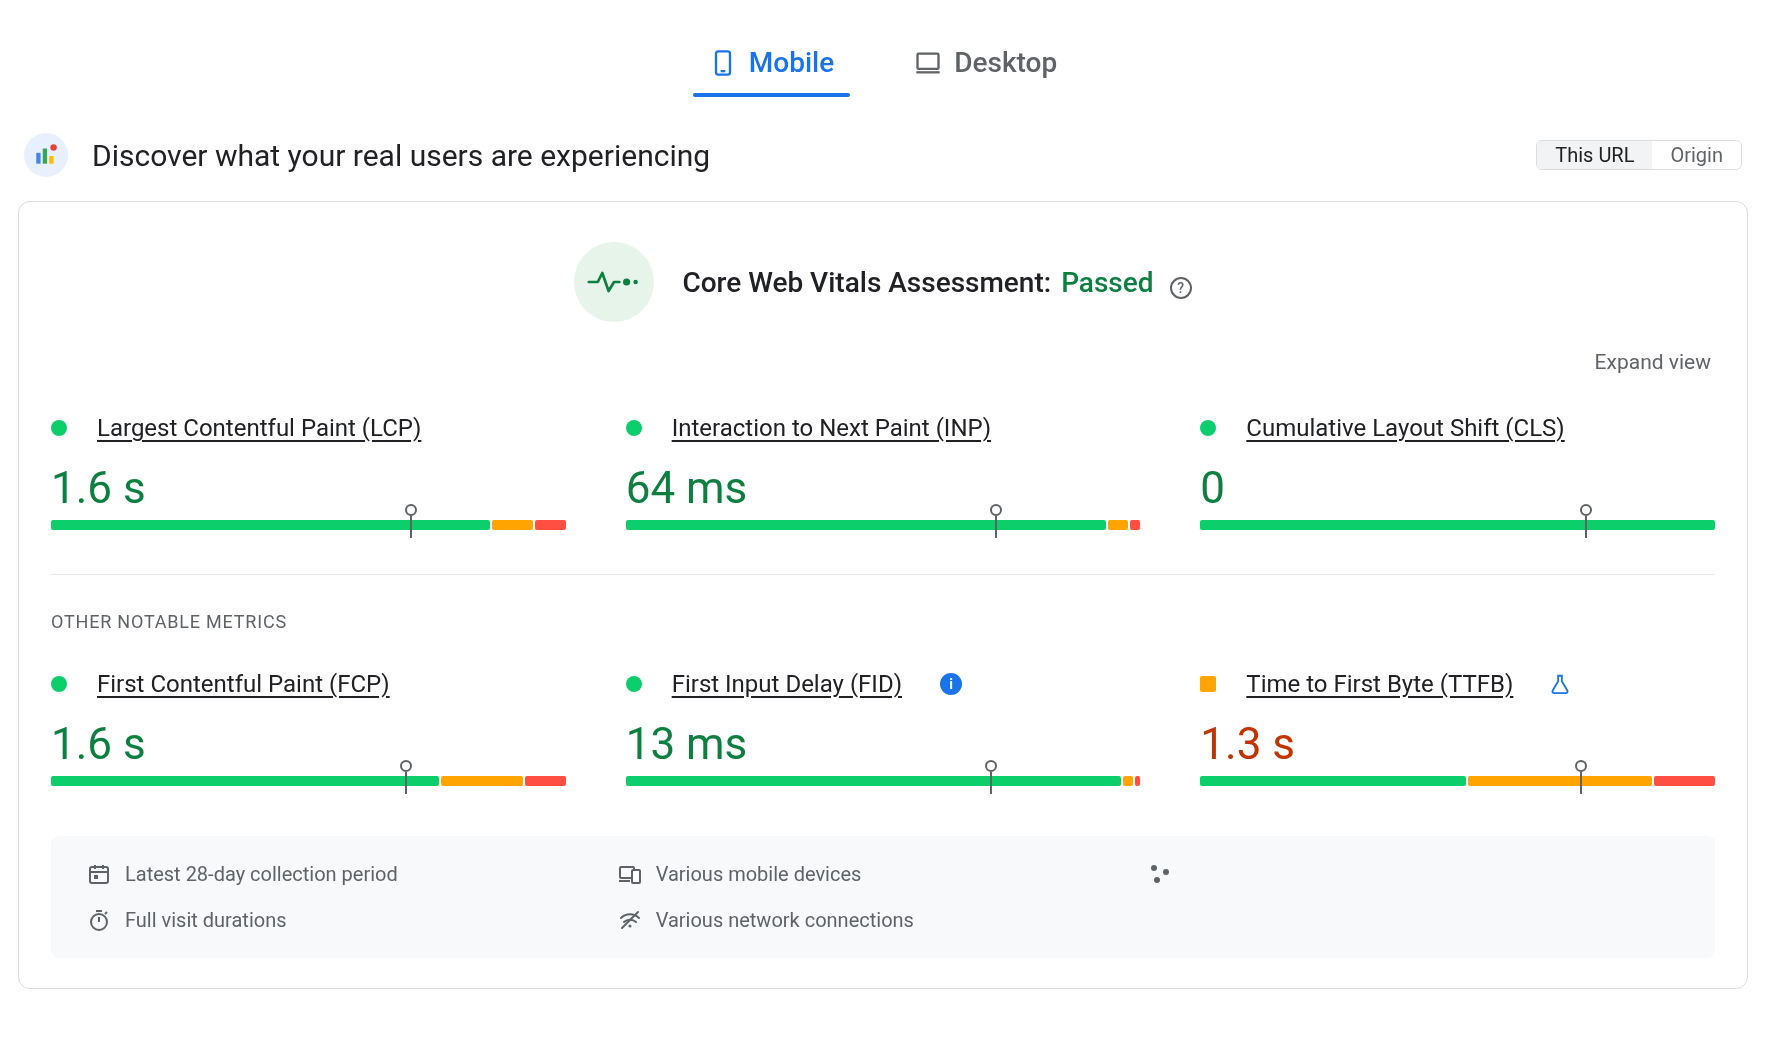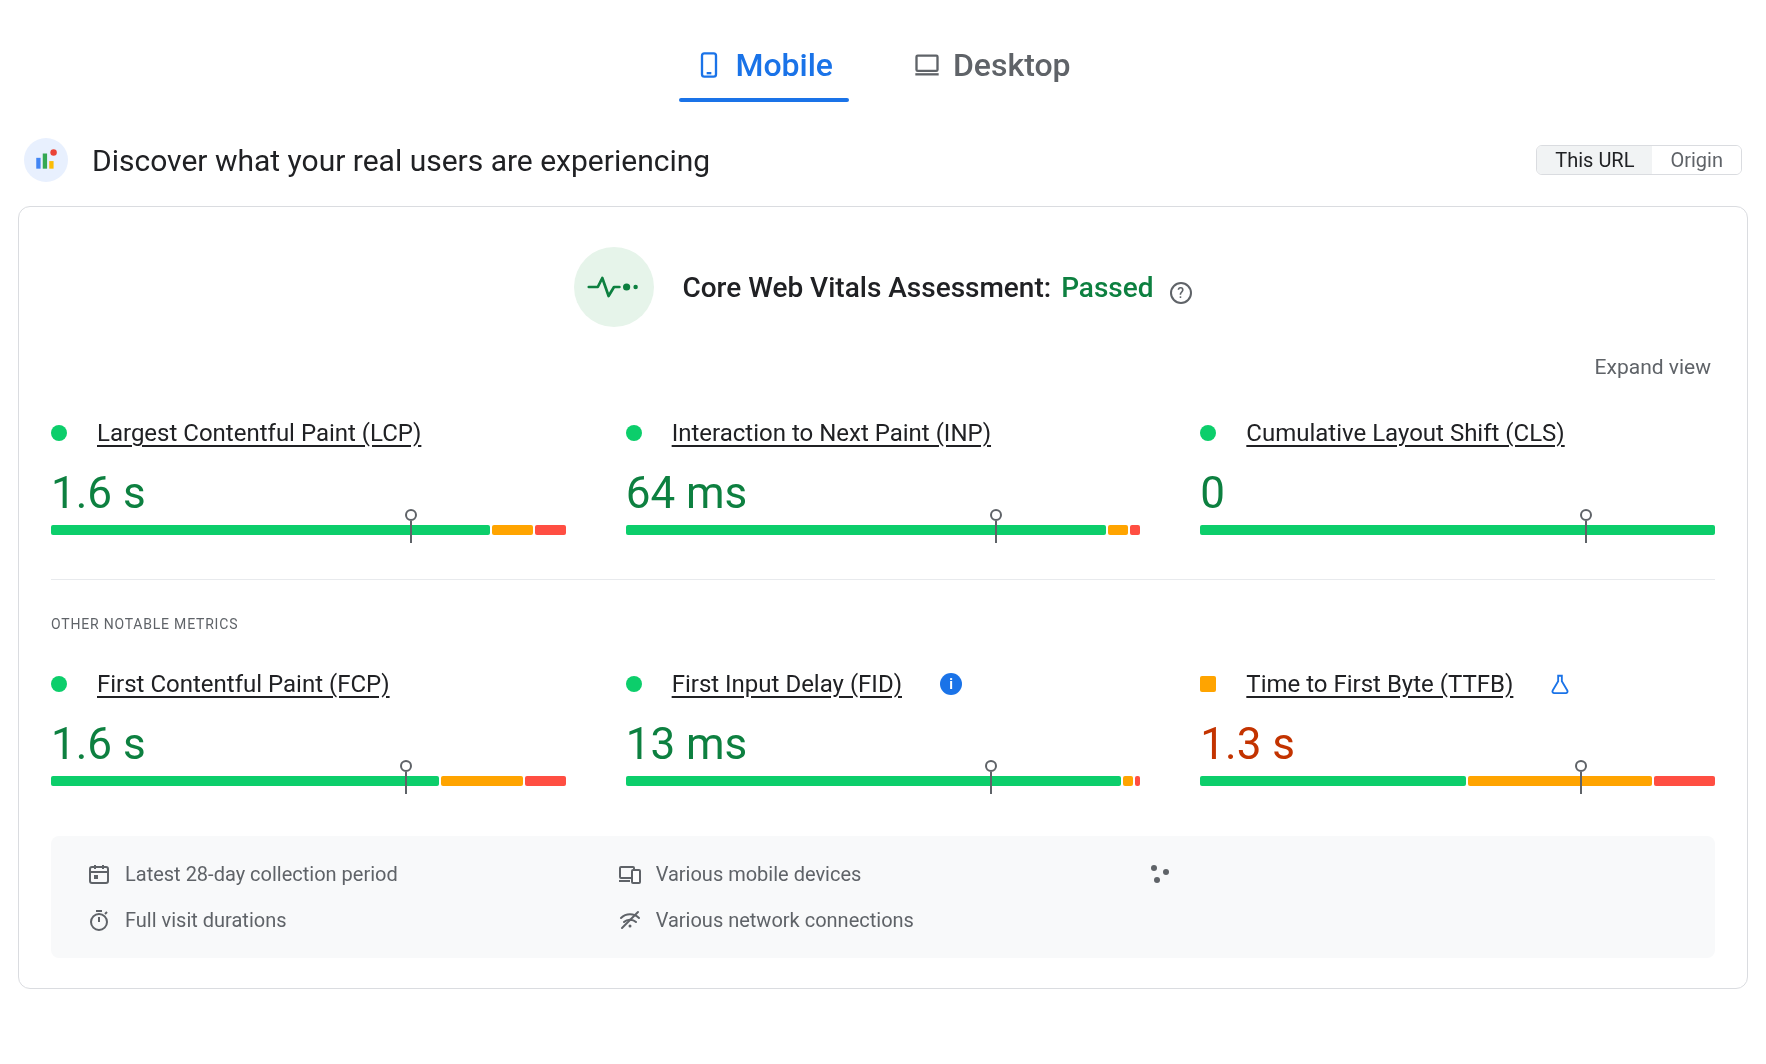--- a/index.html
+++ b/index.html
@@ -8,21 +8,21 @@
     font-family: Roboto, "Helvetica Neue", Arial, sans-serif;
     background: #fff;
     color: #202124;
     font-size: 16px;
     -webkit-font-smoothing: antialiased;
   }
   .page { width: 1766px; margin: 0 auto; padding: 20px 18px 40px; }
 
   
   .tabs { display: flex; justify-content: center; gap: 60px; padding: 20px 0 26px; }
-  .tab { display: inline-flex; align-items: center; gap: 12px; font-size: 32px; font-weight: 500; color: #5f6368; cursor: pointer; padding: 6px 10px 14px; position: relative; }
+  .tab { display: inline-flex; align-items: center; gap: 12px; font-size: 28px; font-weight: 500; color: #5f6368; cursor: pointer; padding: 6px 10px 14px; position: relative; }
   .tab.active { color: #1a73e8; }
   .tab.active::after { content: ""; position: absolute; left: -6px; right: -6px; bottom: -4px; height: 4px; background: #1a73e8; border-radius: 2px; }
   .tab svg { width: 28px; height: 28px; }
 
   
   .title-row { display: flex; align-items: center; justify-content: space-between; padding: 14px 6px 24px; }
   .title-left { display: flex; align-items: center; gap: 24px; }
   .title-ball { width: 44px; height: 44px; border-radius: 50%; background: #e8f0fe; display: flex; align-items: center; justify-content: center; }
   .title-ball svg { width: 26px; height: 26px; }
   .title-text { font-size: 30px; font-weight: 400; color: #202124; }
@@ -58,21 +58,21 @@
   .bar-wrap { position: relative; height: 10px; width: 100%; display: flex; gap: 2px; }
   .seg { height: 10px; border-radius: 2px; }
   .seg-green { background: #0cce6b; }
   .seg-orange { background: #ffa400; }
   .seg-red { background: #ff4e42; }
   .marker { position: absolute; top: -14px; transform: translateX(-50%); }
   .marker .stick { width: 2px; height: 22px; background: #5f6368; margin: 0 auto; }
   .marker .knob { width: 12px; height: 12px; border-radius: 50%; background: #fff; border: 2px solid #5f6368; margin: -2px auto 0; }
 
   .divider { height: 1px; background: #e8eaed; margin: 44px 0 36px; }
-  .section-label { font-size: 14px; letter-spacing: 0.8px; color: #5f6368; margin-bottom: 38px; }
+  .section-label { font-size: 18px; letter-spacing: 0.8px; color: #5f6368; margin-bottom: 38px; }
 
   
   .info-panel { margin-top: 50px; background: #f8f9fa; border-radius: 8px; padding: 26px 36px; display: grid; grid-template-columns: repeat(3, 1fr); row-gap: 22px; }
   .info-item { display: flex; align-items: center; gap: 14px; color: #5f6368; font-size: 20px; }
   .info-item svg { width: 24px; height: 24px; flex: none; }
   .info-item a { color: #5f6368; text-decoration: underline; text-underline-offset: 3px; }
 </style>
 </head>
 <body>
 

